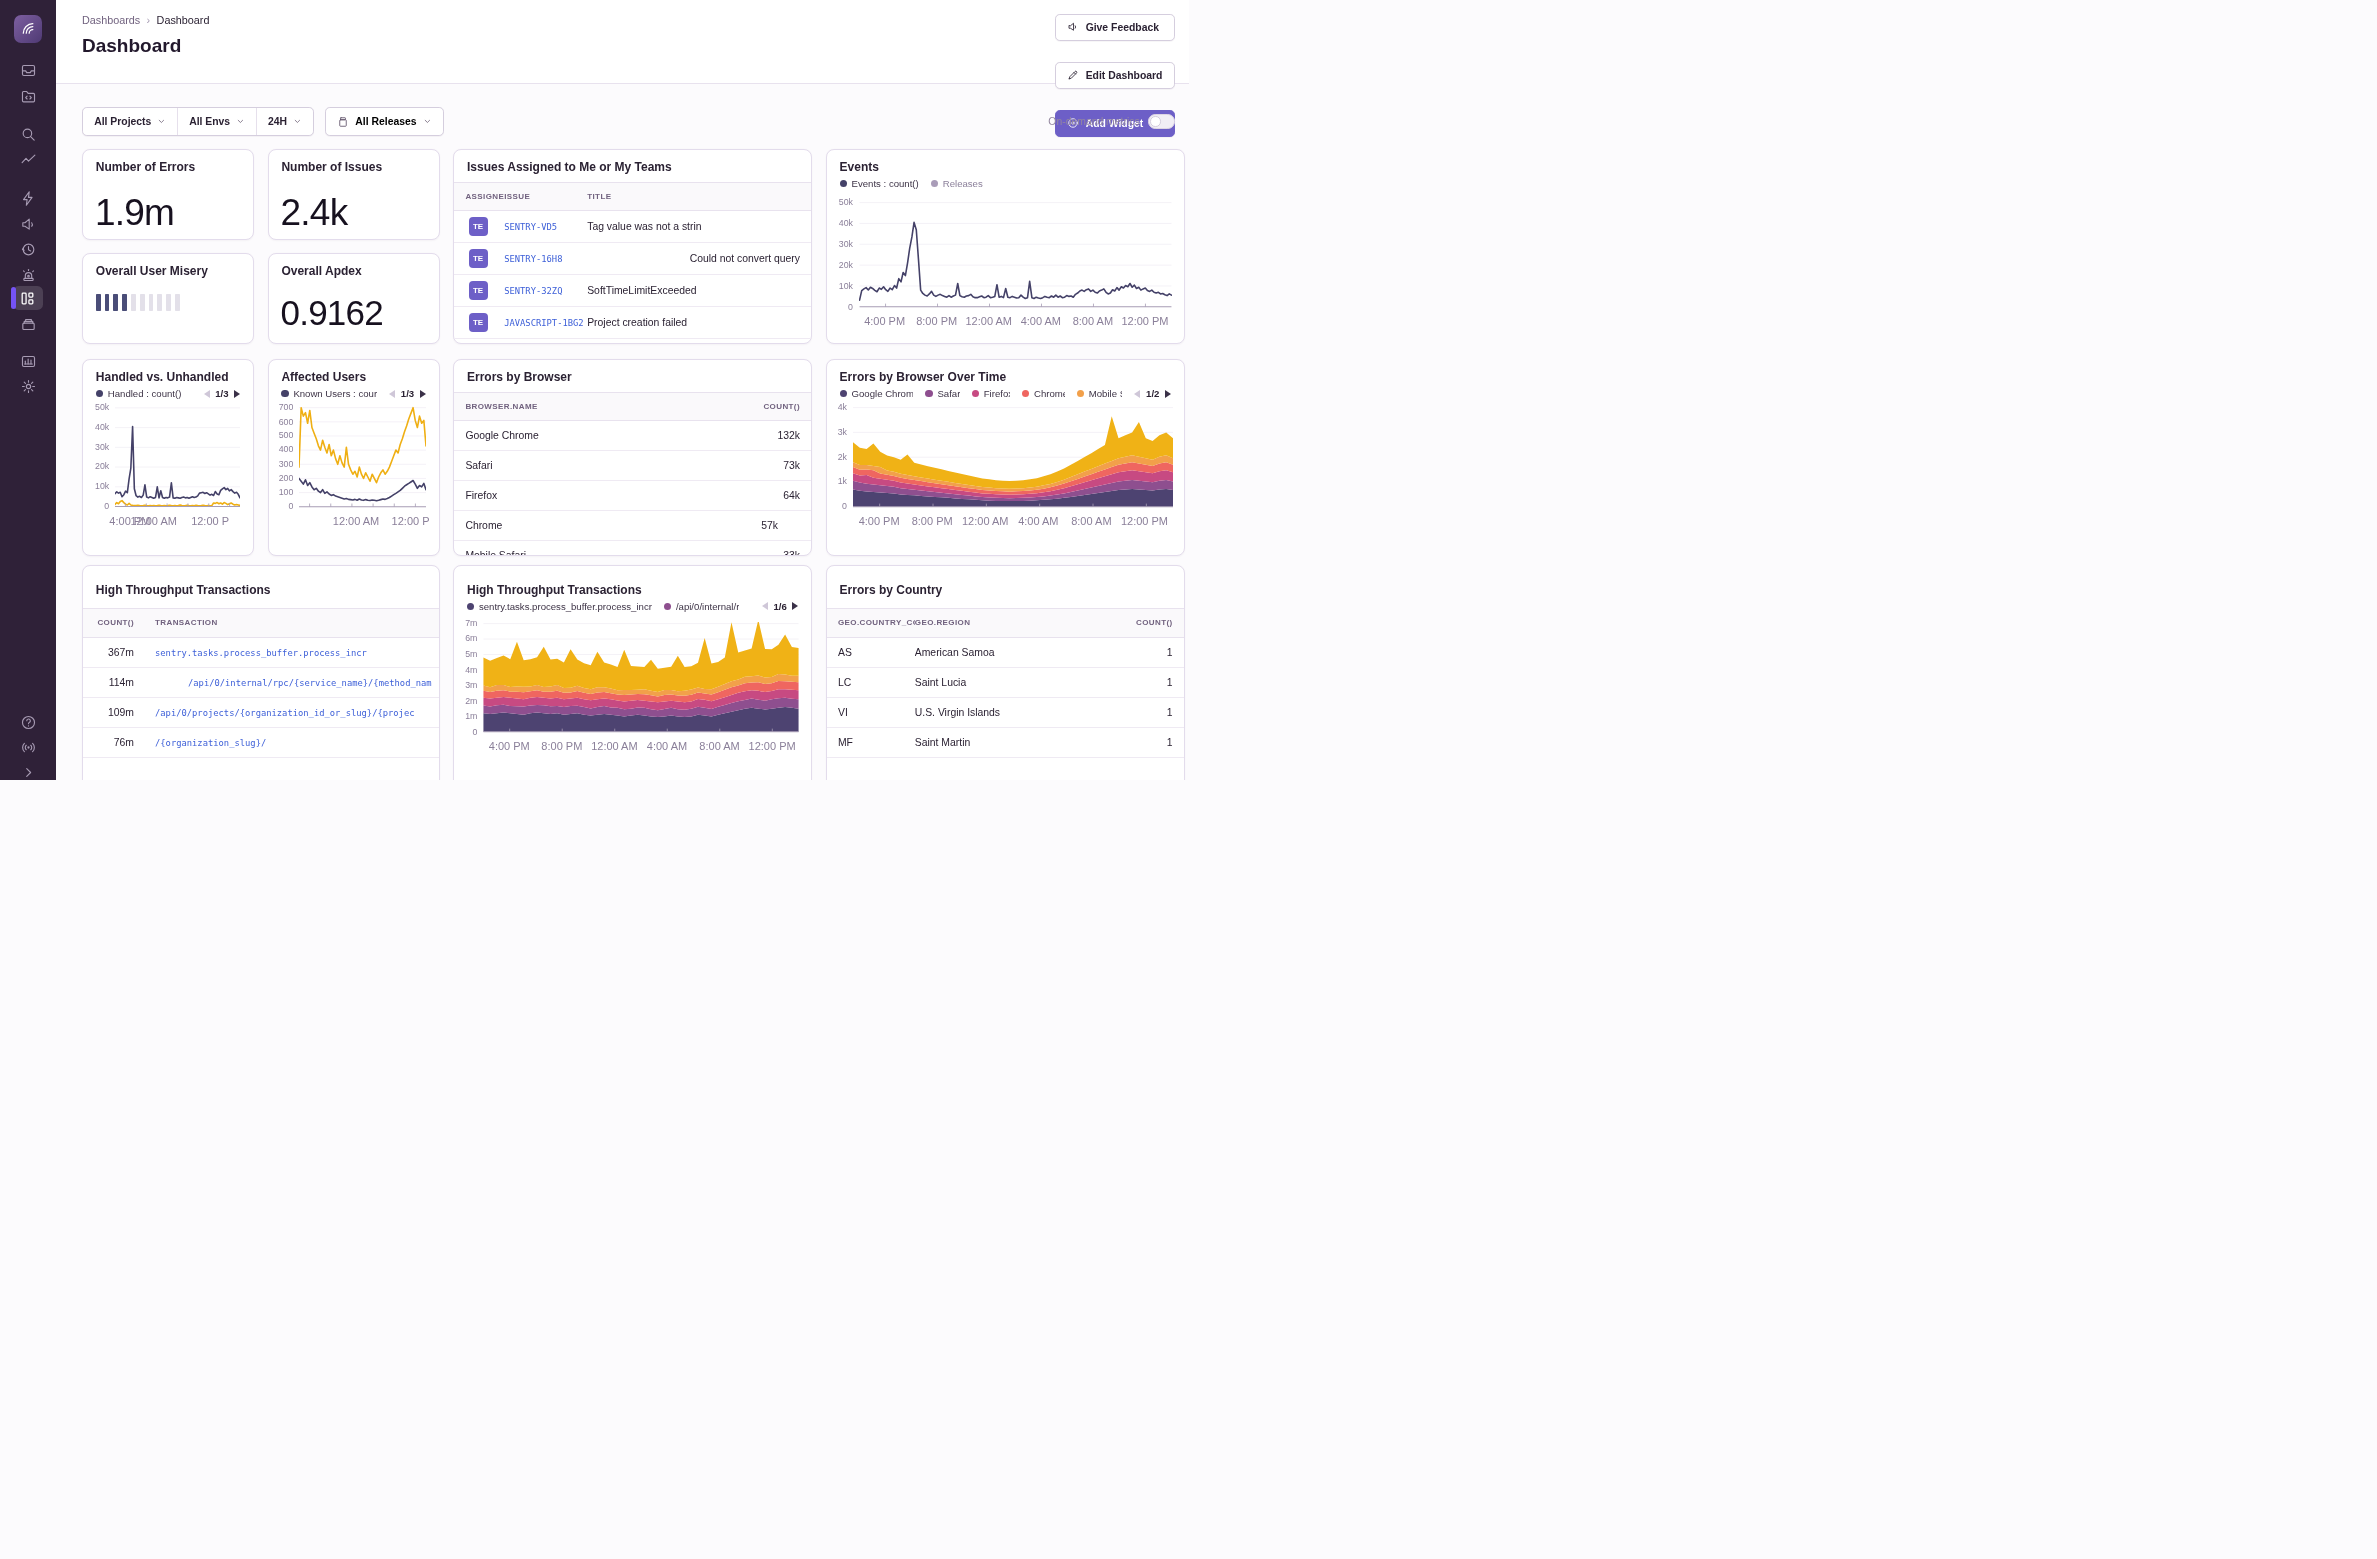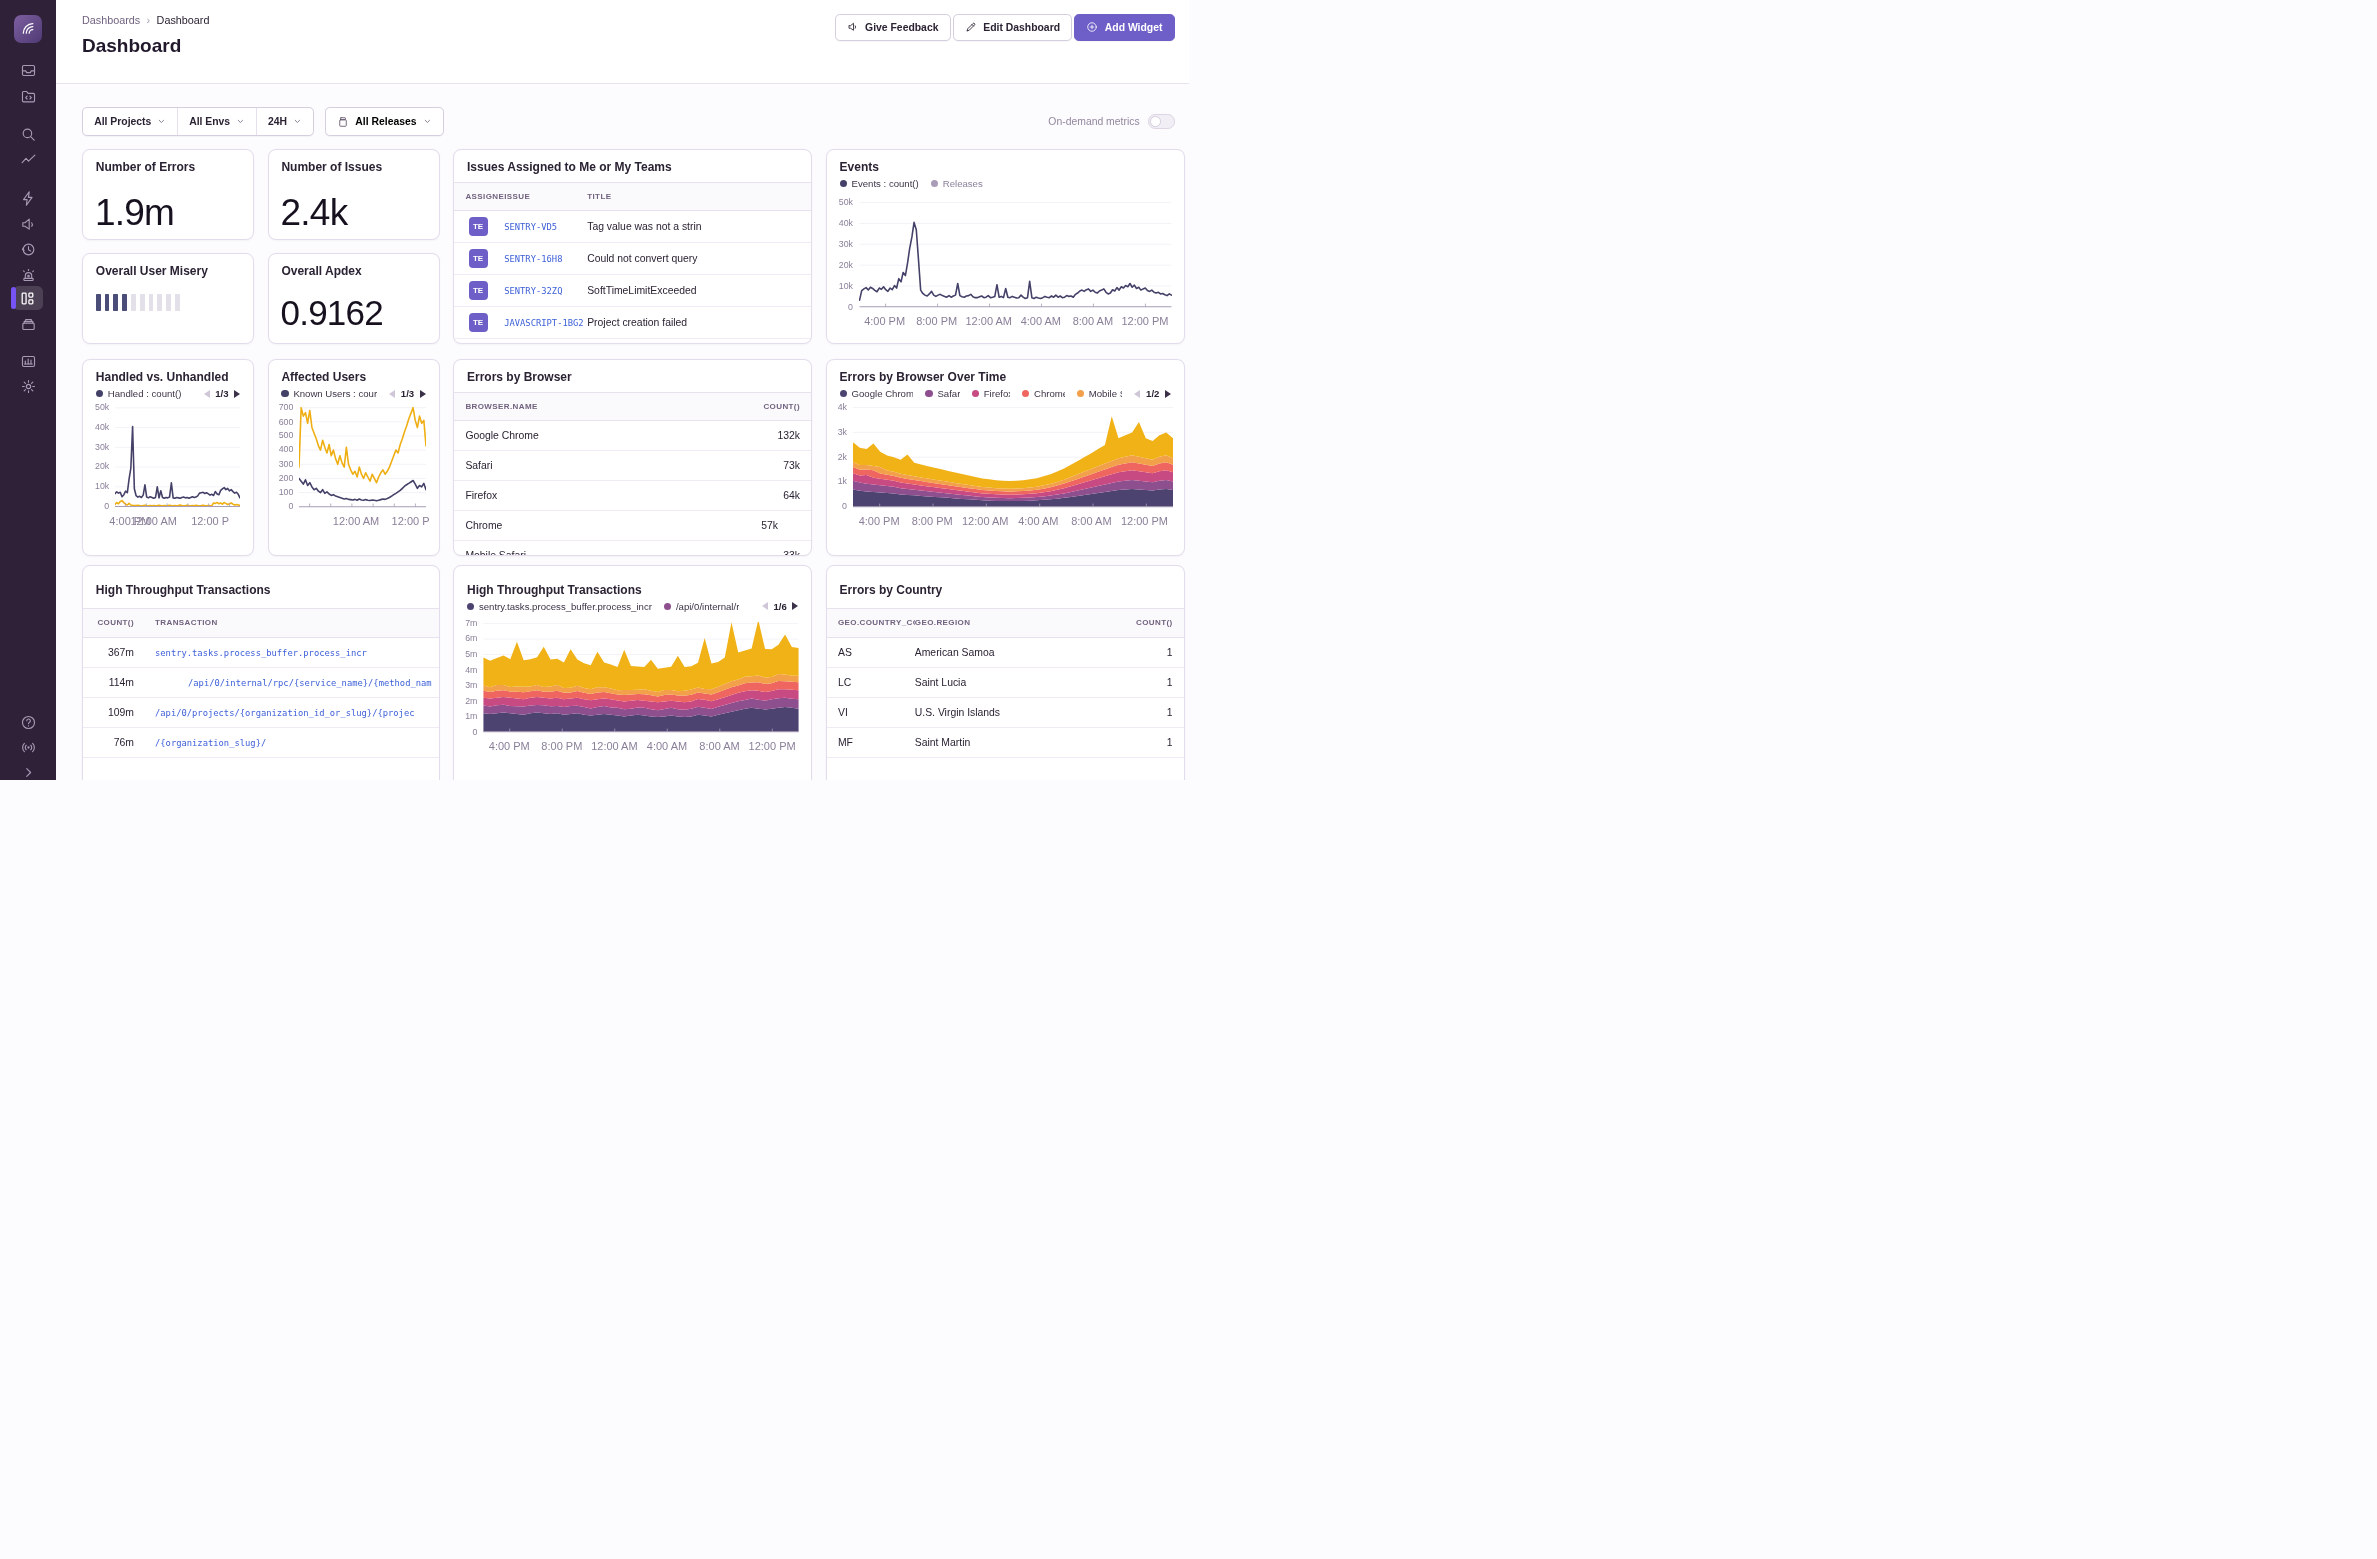--- a/index.html
+++ b/index.html
@@ -15,21 +15,21 @@
   .nav-ic.sel{left:12.8px;width:30px;height:24px;background:rgba(255,255,255,.14);border-radius:5.6px;color:#fff;}
   .sel-pill{position:absolute;left:-1.6px;width:4.8px;height:22.4px;border-radius:3.2px;background:#7553f5;}
   
   .main{position:absolute;left:56px;top:0;right:0;height:780px;}
   .topbar{position:relative;height:84px;background:#fff;border-bottom:0.8px solid #e8e2ee;}
   .crumbs{position:absolute;left:26px;top:13.6px;font-size:10.8px;display:flex;gap:6.4px;align-items:center;}
   .crumb-a{color:#71627f;cursor:pointer;}
   .crumb-sep{color:#a79cb3;}
   .crumb-b{color:#2b2233;}
   .page-title{position:absolute;left:26px;top:35px;font-size:19px;font-weight:700;color:#22182c;}
-  .actions{position:absolute;right:14.4px;top:13.6px;display:flex;gap:2px;}
+  .actions{position:absolute;right:14.4px;top:13.6px;display:flex;gap:21px;flex-direction:column;}
   .btn{height:27px;display:inline-flex;align-items:center;gap:6.4px;padding:0 11.2px;border:0.8px solid #d5cede;
     border-radius:4.8px;background:#fff;font-size:10.4px;font-weight:700;color:#2b2233;cursor:pointer;box-shadow:0 0.8px 0.8px rgba(43,34,51,.04);}
   .btn svg{width:12px;height:12px;stroke:#2b2233;fill:none;stroke-width:1.7;stroke-linecap:round;stroke-linejoin:round;}
   .btn.primary{background:#6d5fc7;border-color:#6d5fc7;color:#fff;}
   .btn.primary svg{stroke:#fff;}
   
   .filterbar{position:absolute;left:26px;top:107px;right:14.4px;display:flex;align-items:center;}
   .segmented{display:inline-flex;height:29px;border:0.8px solid #d5cede;border-radius:4.8px;background:#fff;box-shadow:0 0.8px 0.8px rgba(43,34,51,.04);}
   .seg{display:flex;align-items:center;gap:5.6px;padding:0 11.2px;font-size:10.4px;font-weight:700;color:#2b2233;
     border-right:0.8px solid #e6e0ec;cursor:pointer;}
@@ -300,21 +300,21 @@
             <span class="t-h" style="flex: 1 1 0%;">TITLE</span>
           </div>
           <div class="t-row">
             <span class="t-c" style="width: 50px;"><span class="badge">TE</span></span>
             <span class="t-c" style="width: 83px;"><span class="lnk mono">SENTRY-VD5</span></span>
             <span class="t-c" style="flex: 1 1 0%;">Tag value was not a strin</span>
           </div>
           <div class="t-row">
             <span class="t-c" style="width: 50px;"><span class="badge">TE</span></span>
             <span class="t-c" style="width: 83px;"><span class="lnk mono">SENTRY-16H8</span></span>
-            <span class="t-c" style="flex: 1 1 0%;">Could not convert query</span>
+            <span class="t-c" style="flex: 1 1 0%; text-align: right;">Could not convert query</span>
           </div>
           <div class="t-row">
             <span class="t-c" style="width: 50px;"><span class="badge">TE</span></span>
             <span class="t-c" style="width: 83px;"><span class="lnk mono">SENTRY-32ZQ</span></span>
             <span class="t-c" style="flex: 1 1 0%;">SoftTimeLimitExceeded</span>
           </div>
           <div class="t-row">
             <span class="t-c" style="width: 50px;"><span class="badge">TE</span></span>
             <span class="t-c" style="width: 83px;"><span class="lnk mono">JAVASCRIPT-1BG2</span></span>
             <span class="t-c" style="flex: 1 1 0%;">Project creation failed</span>

